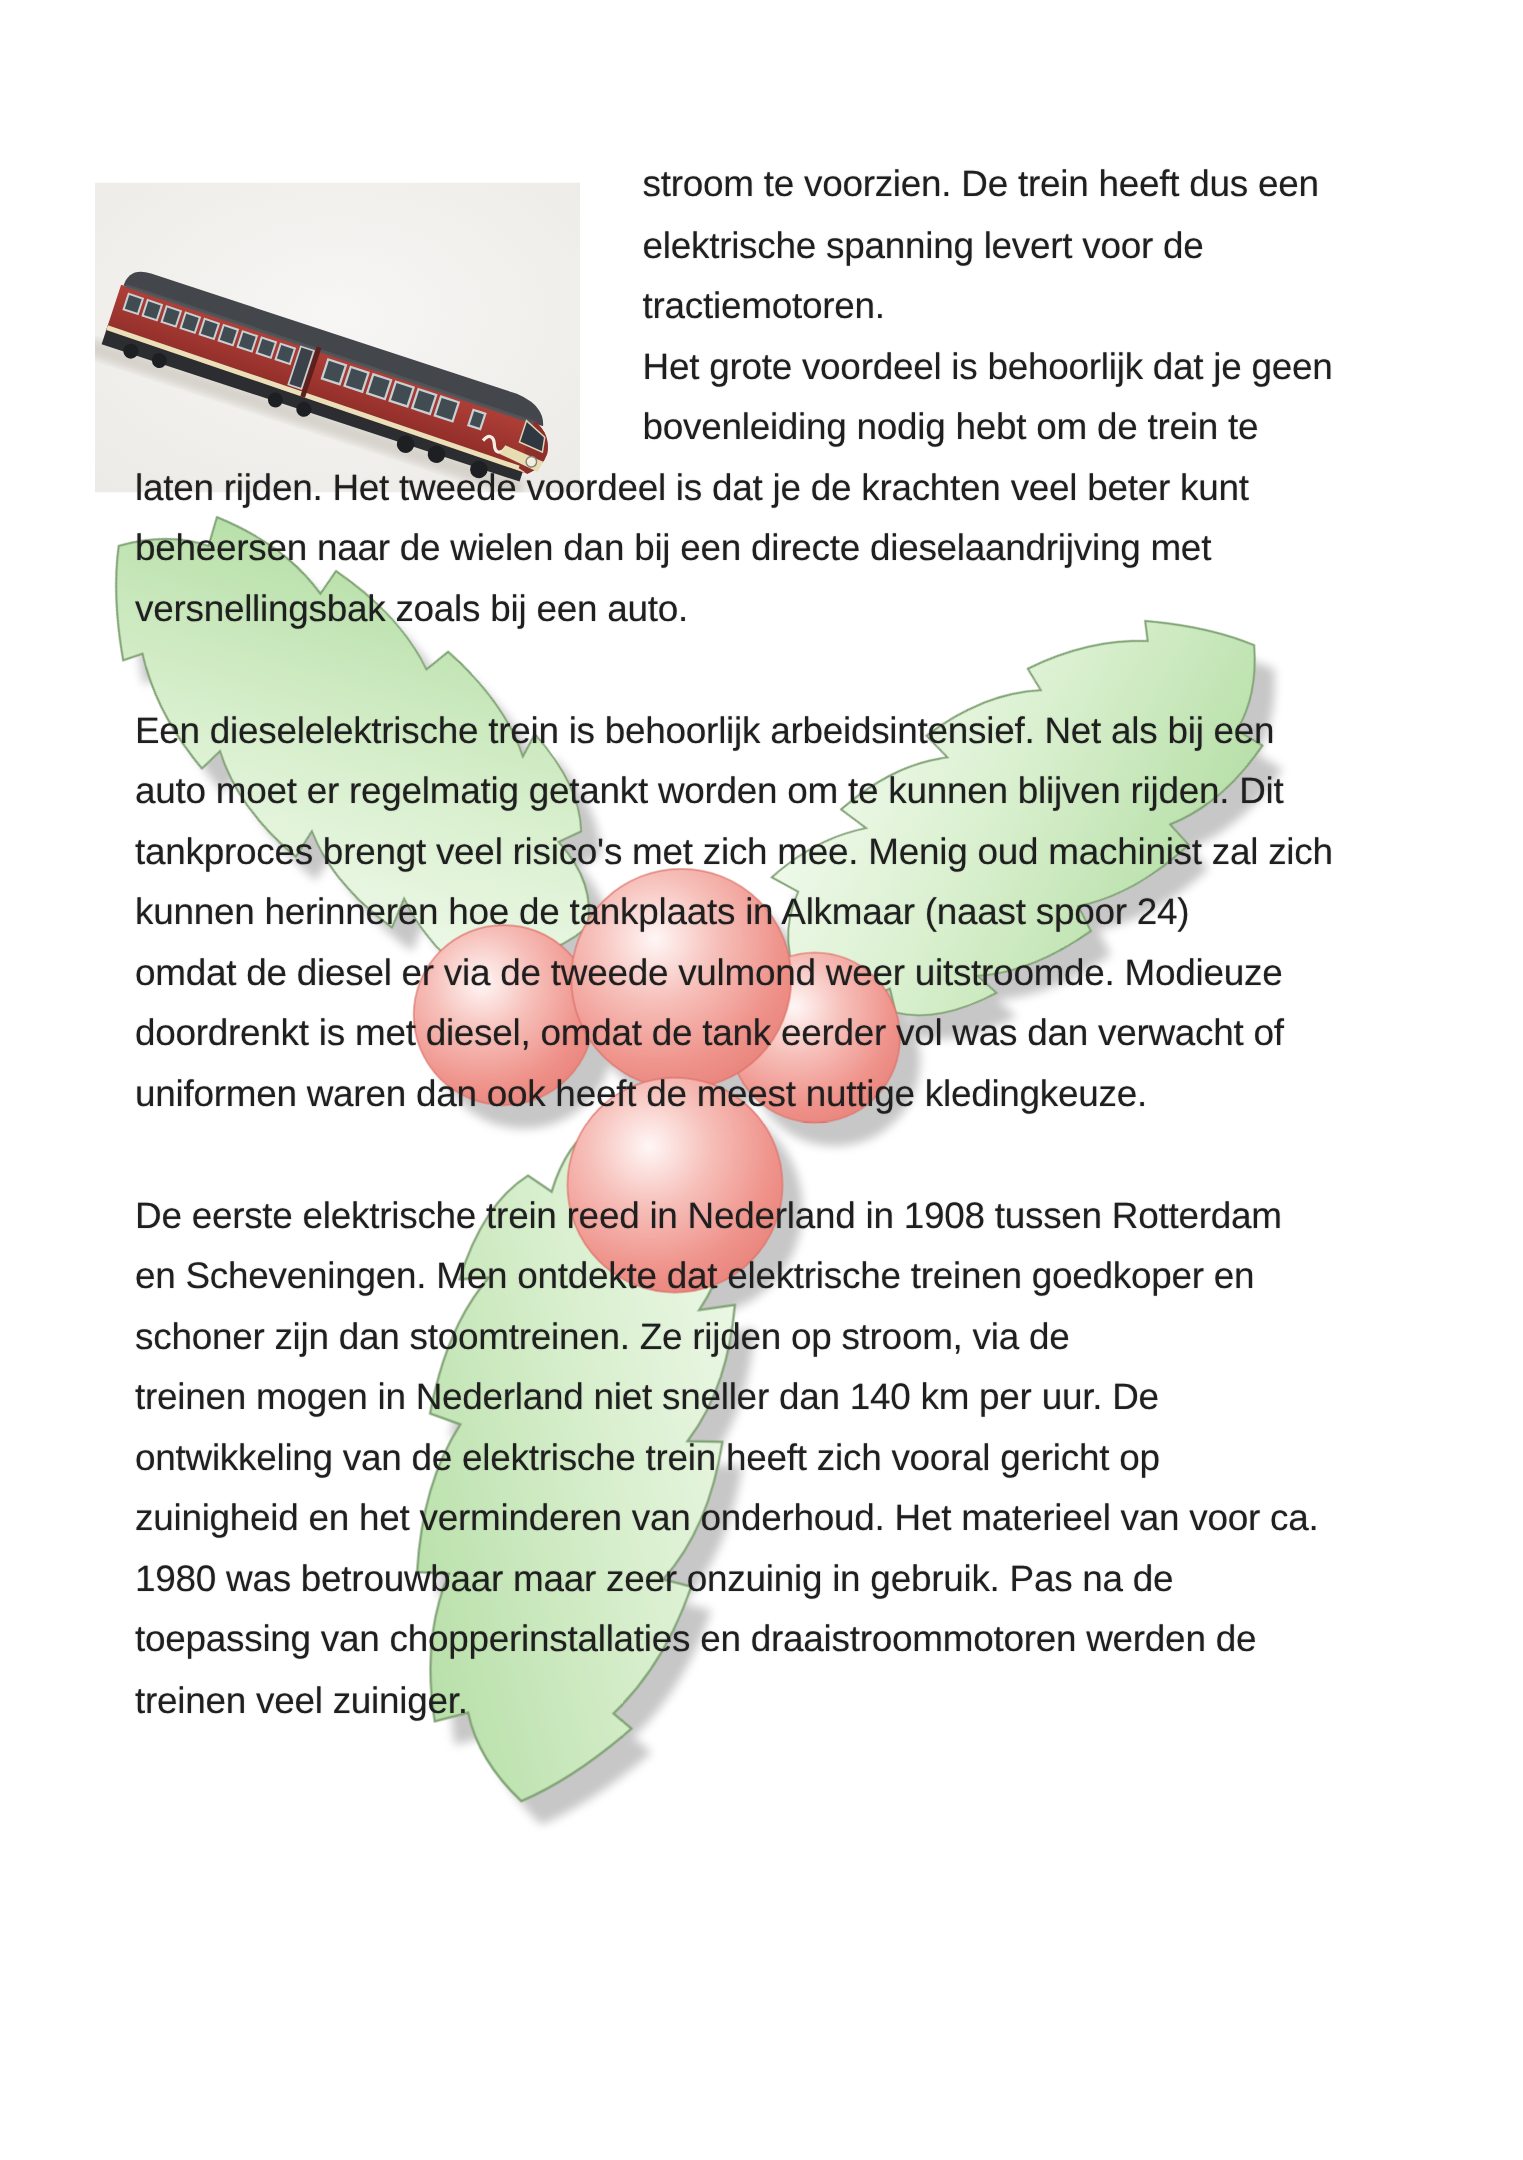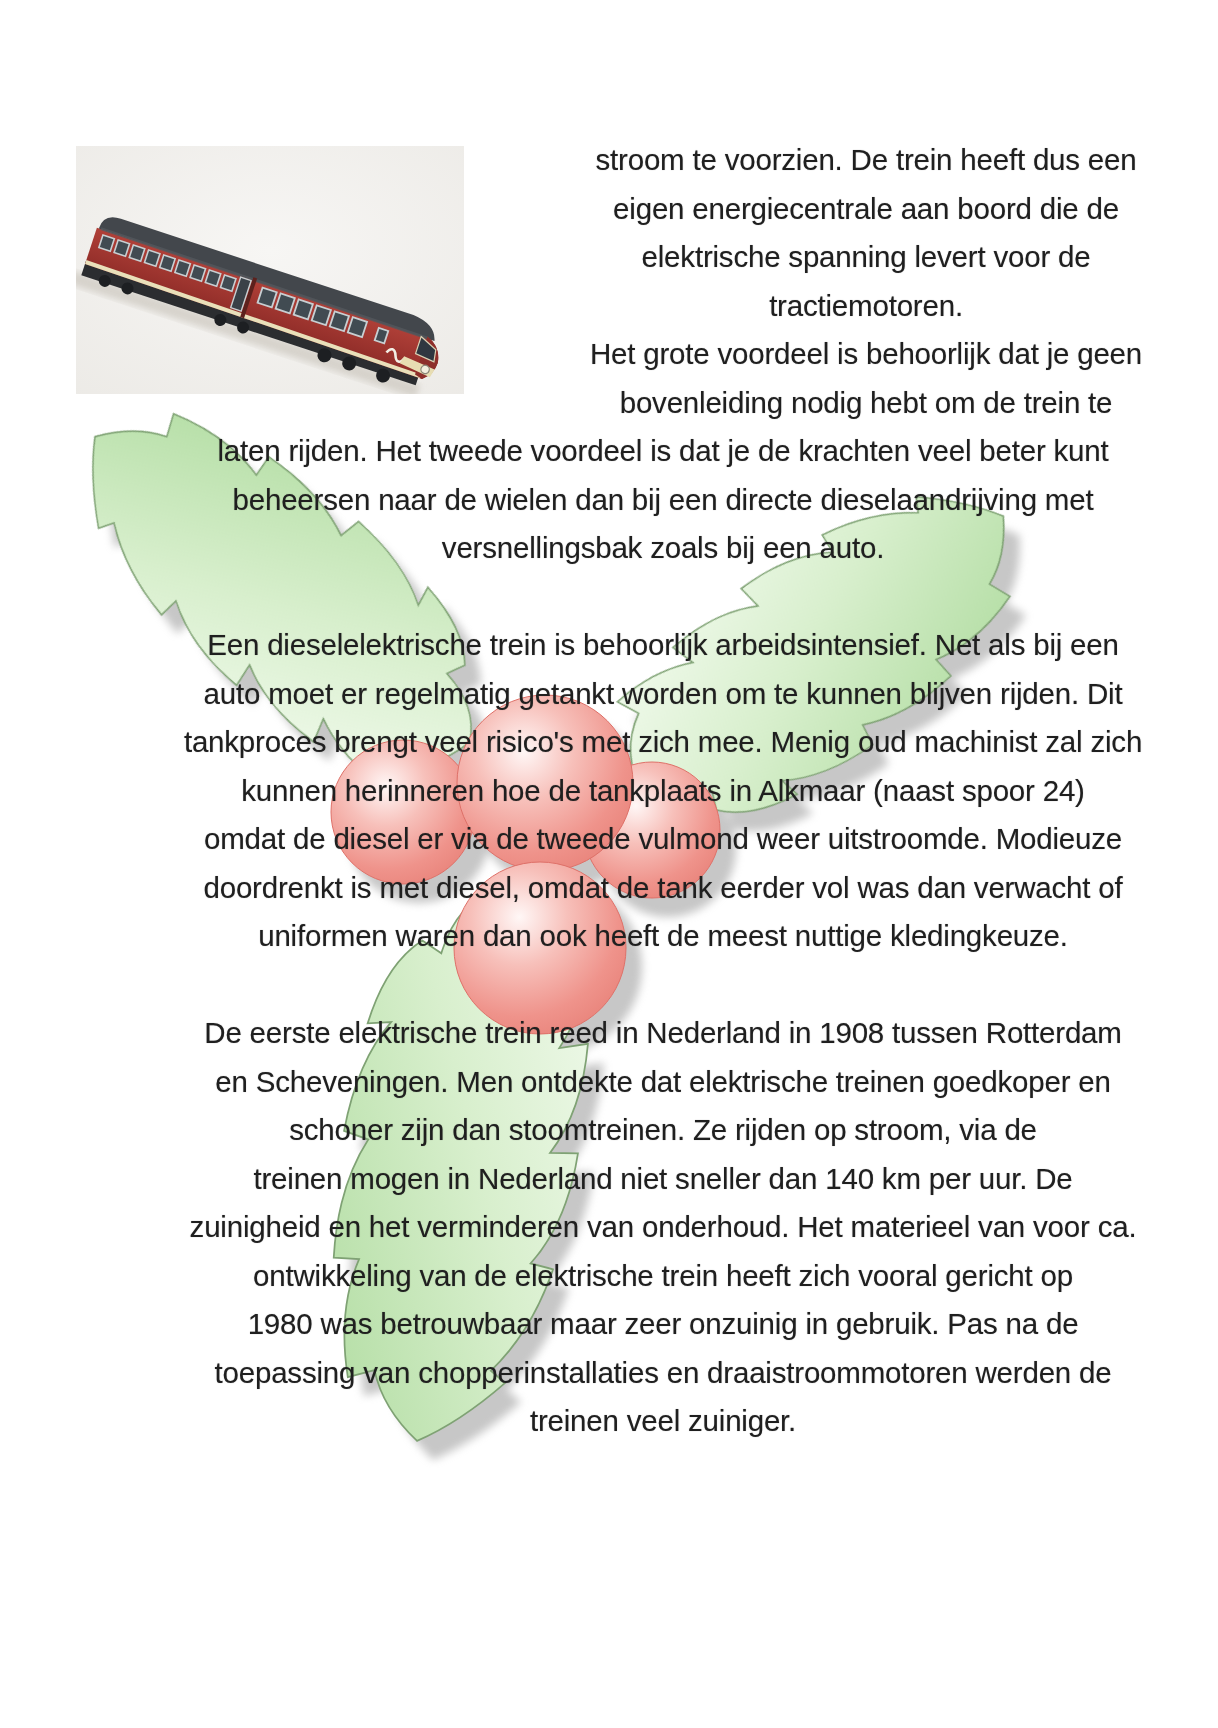--- a/index.html
+++ b/index.html
@@ -19,28 +19,27 @@
     z-index:1;
   }
   .photo{
     position:absolute;
     left:76px; top:146px;
     width:388px; height:248px;
     z-index:2;
   }
   .text-layer{
     position:absolute;
-    left:0; top:136px;
+    left:0; top:124px;
     width:100%;
     z-index:3;
     color:#1f1f1f;
     font-size:29.5px;
     letter-spacing:-0.2px;
     text-shadow:0 0 1px rgba(20,20,20,0.40);
-    text-align:center;
   }
   .line{
     height:48.5px;
     line-height:48.5px;
     margin-left:108px;
     white-space:pre;
   }
   .line.beside{ margin-left:514px; }
   .line.bold{ font-weight:700; letter-spacing:0; }
 </style>
@@ -174,41 +173,40 @@
       <path d="M344,18 L362,26 L364,38 L344,36 Z" fill="#2f3740" stroke="#d9d2b4" stroke-width="1.2"></path>
 
       <path d="M334,42 L367,45 L365,54 L332,50 Z" fill="#ead" opacity="0"></path>
       <path d="M334,42 L367,45 L365,54 L332,50 Z" fill="#e7ddb2"></path>
       <circle cx="358" cy="48" r="4.2" fill="#f3efdf" stroke="#8a8578" stroke-width="1.2"></circle>
     </g>
   </svg>
 
   <div class="text-layer">
       <div class="line beside">stroom te voorzien. De trein heeft dus een</div>
-      <div class="line beside">eigen energiecentrale aan boord die de</div>
       <div class="line beside">elektrische spanning levert voor de</div>
       <div class="line beside">tractiemotoren.</div>
       <div class="line beside">Het grote voordeel is behoorlijk dat je geen</div>
       <div class="line beside">bovenleiding nodig hebt om de trein te</div>
       <div class="line">laten rijden. Het tweede voordeel is dat je de krachten veel beter kunt</div>
       <div class="line">beheersen naar de wielen dan bij een directe dieselaandrijving met</div>
       <div class="line">versnellingsbak zoals bij een auto.</div>
       <div class="line">&nbsp;</div>
       <div class="line">Een dieselelektrische trein is behoorlijk arbeidsintensief. Net als bij een</div>
       <div class="line">auto moet er regelmatig getankt worden om te kunnen blijven rijden. Dit</div>
       <div class="line">tankproces brengt veel risico's met zich mee. Menig oud machinist zal zich</div>
       <div class="line">kunnen herinneren hoe de tankplaats in Alkmaar (naast spoor 24)</div>
       <div class="line">omdat de diesel er via de tweede vulmond weer uitstroomde. Modieuze</div>
       <div class="line">doordrenkt is met diesel, omdat de tank eerder vol was dan verwacht of</div>
       <div class="line">uniformen waren dan ook heeft de meest nuttige kledingkeuze.</div>
       <div class="line">&nbsp;</div>
       <div class="line">De eerste elektrische trein reed in Nederland in 1908 tussen Rotterdam</div>
       <div class="line">en Scheveningen. Men ontdekte dat elektrische treinen goedkoper en</div>
       <div class="line">schoner zijn dan stoomtreinen. Ze rijden op stroom, via de</div>
       <div class="line">treinen mogen in Nederland niet sneller dan 140 km per uur. De</div>
+      <div class="line">ontwikkeling van de elektrische trein heeft zich vooral gericht op</div>
       <div class="line">zuinigheid en het verminderen van onderhoud. Het materieel van voor ca.</div>
-      <div class="line">ontwikkeling van de elektrische trein heeft zich vooral gericht op</div>
       <div class="line">1980 was betrouwbaar maar zeer onzuinig in gebruik. Pas na de</div>
       <div class="line">toepassing van chopperinstallaties en draaistroommotoren werden de</div>
       <div class="line">treinen veel zuiniger.</div>
     </div>
 
 </div>
 
 </body></html>

